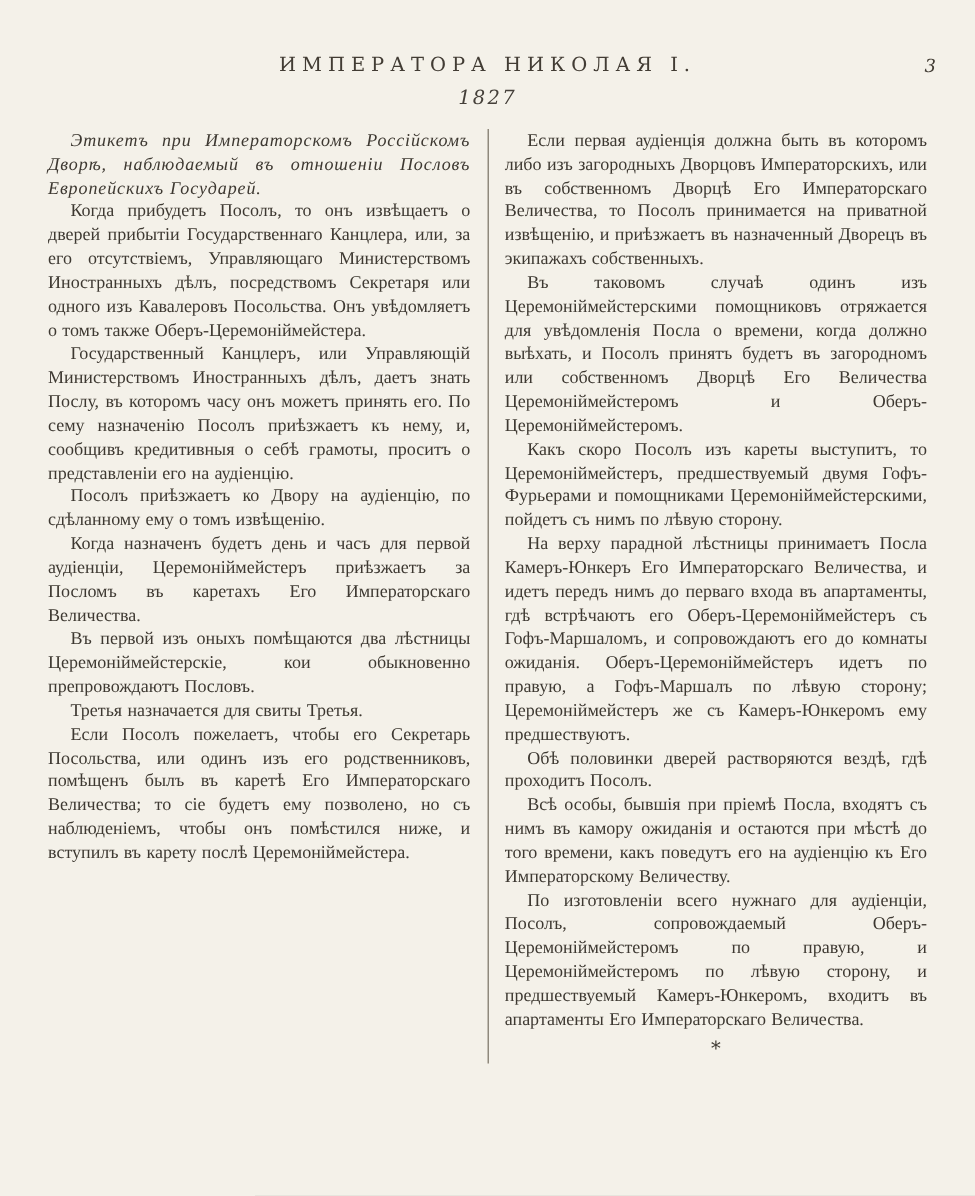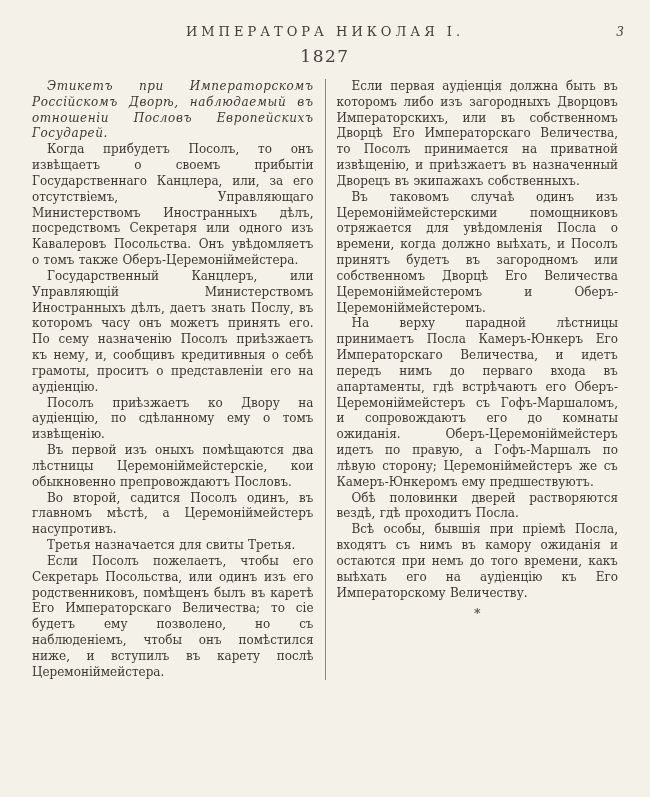--- a/index.html
+++ b/index.html
@@ -7,21 +7,21 @@
     padding: 0;
     background: #dedbd3;
   }
   .page {
     position: relative;
     width: 650px;
     height: 797px;
     margin: 0 auto;
     background: #f4f1e9;
     box-sizing: border-box;
-    padding: 24px 32px 8px 32px;
+    padding: 36px 32px 8px 32px;
     font-family: "DejaVu Serif", serif;
     color: #3d3831;
     overflow: hidden;
   }
   
   .running-head {
     position: relative;
     text-align: center;
     font-size: 13px;
     letter-spacing: 4px;
@@ -32,42 +32,44 @@
   .page-number {
     position: absolute;
     right: -6px;
     top: 1px;
     font-size: 12px;
     font-style: italic;
     letter-spacing: 0;
   }
   .year {
     text-align: center;
-    font-size: 17px;
+    font-size: 13px;
     letter-spacing: 1.5px;
     margin-top: 7px;
     color: #45403a;
+    font-style: italic;
   }
   
   .columns {
     display: flex;
     margin-top: 13px;
     align-items: stretch;
   }
   .column {
     width: 282px;
     font-size: 12px;
     line-height: 1.32;
     text-align: justify;
     word-spacing: 0.5px;
     color: #3d3831;
   }
   .column p {
     margin: 0;
     text-indent: 15px;
+    font-family: Liberation Serif, serif;
   }
   .divider {
     width: 1px;
     background: #8f897d;
     margin: 0 11px;
     flex: 0 0 1px;
   }
   .section-title {
     font-style: italic;
     letter-spacing: 0.6px;
@@ -87,36 +89,38 @@
     <span>ИМПЕРАТОРА НИКОЛАЯ I.</span>
     <span class="page-number">3</span>
   </div>
 
   <div class="year">1827</div>
 
   <div class="columns">
 
     <div class="column">
       <p class="section-title">Этикетъ при Императорскомъ Россійскомъ Дворѣ, наблюдаемый въ отношеніи Пословъ Европейскихъ Государей.</p>
-      <p>Когда прибудетъ Посолъ, то онъ извѣщаетъ о своемъ прибытіи Государственнаго Канцлера, или, за его отсутствіемъ, Управляющаго Министерствомъ Иностранныхъ дѣлъ, посредствомъ Секретаря или одного изъ Кавалеровъ Посольства. Онъ увѣдомляетъ о томъ также Оберъ-Церемоніймейстера.</p>
+      <p>Когда прибудетъ Посолъ, то онъ извѣщаетъ о дверей прибытіи Государственнаго Канцлера, или, за его отсутствіемъ, Управляющаго Министерствомъ Иностранныхъ дѣлъ, посредствомъ Секретаря или одного изъ Кавалеровъ Посольства. Онъ увѣдомляетъ о томъ также Оберъ-Церемоніймейстера.</p>
       <p>Государственный Канцлеръ, или Управляющій Министерствомъ Иностранныхъ дѣлъ, даетъ знать Послу, въ которомъ часу онъ можетъ принять его. По сему назначенію Посолъ приѣзжаетъ къ нему, и, сообщивъ кредитивныя о себѣ грамоты, проситъ о представленіи его на аудіенцію.</p>
       <p>Посолъ приѣзжаетъ ко Двору на аудіенцію, по сдѣланному ему о томъ извѣщенію.</p>
+      <p>Когда назначенъ будетъ день и часъ для первой аудіенціи, Церемоніймейстеръ приѣзжаетъ за Посломъ въ каретахъ Его Императорскаго Величества.</p>
       <p>Въ первой изъ оныхъ помѣщаются два лѣстницы Церемоніймейстерскіе, кои обыкновенно препровождаютъ Пословъ.</p>
-      <p>Во второй, садится Посолъ одинъ, въ главномъ мѣстѣ, а Церемоніймейстеръ насупротивъ.</p>
       <p>Третья назначается для свиты Третья.</p>
       <p>Если Посолъ пожелаетъ, чтобы его Секретарь Посольства, или одинъ изъ его родственниковъ, помѣщенъ былъ въ каретѣ Его Императорскаго Величества; то сіе будетъ ему позволено, но съ наблюденіемъ, чтобы онъ помѣстился ниже, и вступилъ въ карету послѣ Церемоніймейстера.</p>
 
     </div>
 
     <div class="divider"></div>
 
     <div class="column">
       <p>Если первая аудіенція должна быть въ которомъ либо изъ загородныхъ Дворцовъ Императорскихъ, или въ собственномъ Дворцѣ Его Императорскаго Величества, то Посолъ принимается на приватной извѣщенію, и приѣзжаетъ въ назначенный Дворецъ въ экипажахъ собственныхъ.</p>
       <p>Въ таковомъ случаѣ одинъ изъ Церемоніймейстерскими помощниковъ отряжается для увѣдомленія Посла о времени, когда должно выѣхать, и Посолъ принятъ будетъ въ загородномъ или собственномъ Дворцѣ Его Величества Церемоніймейстеромъ и Оберъ-Церемоніймейстеромъ.</p>
+      <p>Какъ скоро Посолъ изъ кареты выступитъ, то Церемоніймейстеръ, предшествуемый двумя Гофъ-Фурьерами и помощниками Церемоніймейстерскими, пойдетъ съ нимъ по лѣвую сторону.</p>
       <p>На верху парадной лѣстницы принимаетъ Посла Камеръ-Юнкеръ Его Императорскаго Величества, и идетъ передъ нимъ до перваго входа въ апартаменты, гдѣ встрѣчаютъ его Оберъ-Церемоніймейстеръ съ Гофъ-Маршаломъ, и сопровождаютъ его до комнаты ожиданія. Оберъ-Церемоніймейстеръ идетъ по правую, а Гофъ-Маршалъ по лѣвую сторону; Церемоніймейстеръ же съ Камеръ-Юнкеромъ ему предшествуютъ.</p>
-      <p>Обѣ половинки дверей растворяются вездѣ, гдѣ проходитъ Посла.</p>
-      <p>Всѣ особы, бывшія при пріемѣ Посла, входятъ съ нимъ въ камору ожиданія и остаются при немъ до того времени, какъ выѣхать его на аудіенцію къ Его Императорскому Величеству.</p>
+      <p>Обѣ половинки дверей растворяются вездѣ, гдѣ проходитъ Посолъ.</p>
+      <p>Всѣ особы, бывшія при пріемѣ Посла, входятъ съ нимъ въ камору ожиданія и остаются при мѣстѣ до того времени, какъ поведутъ его на аудіенцію къ Его Императорскому Величеству.</p>
+      <p>По изготовленіи всего нужнаго для аудіенціи, Посолъ, сопровождаемый Оберъ-Церемоніймейстеромъ по правую, и Церемоніймейстеромъ по лѣвую сторону, и предшествуемый Камеръ-Юнкеромъ, входитъ въ апартаменты Его Императорскаго Величества.</p>
       <div class="footnote-mark">*</div>
     </div>
 
   </div>
 
 </div>
 
 </body></html>

